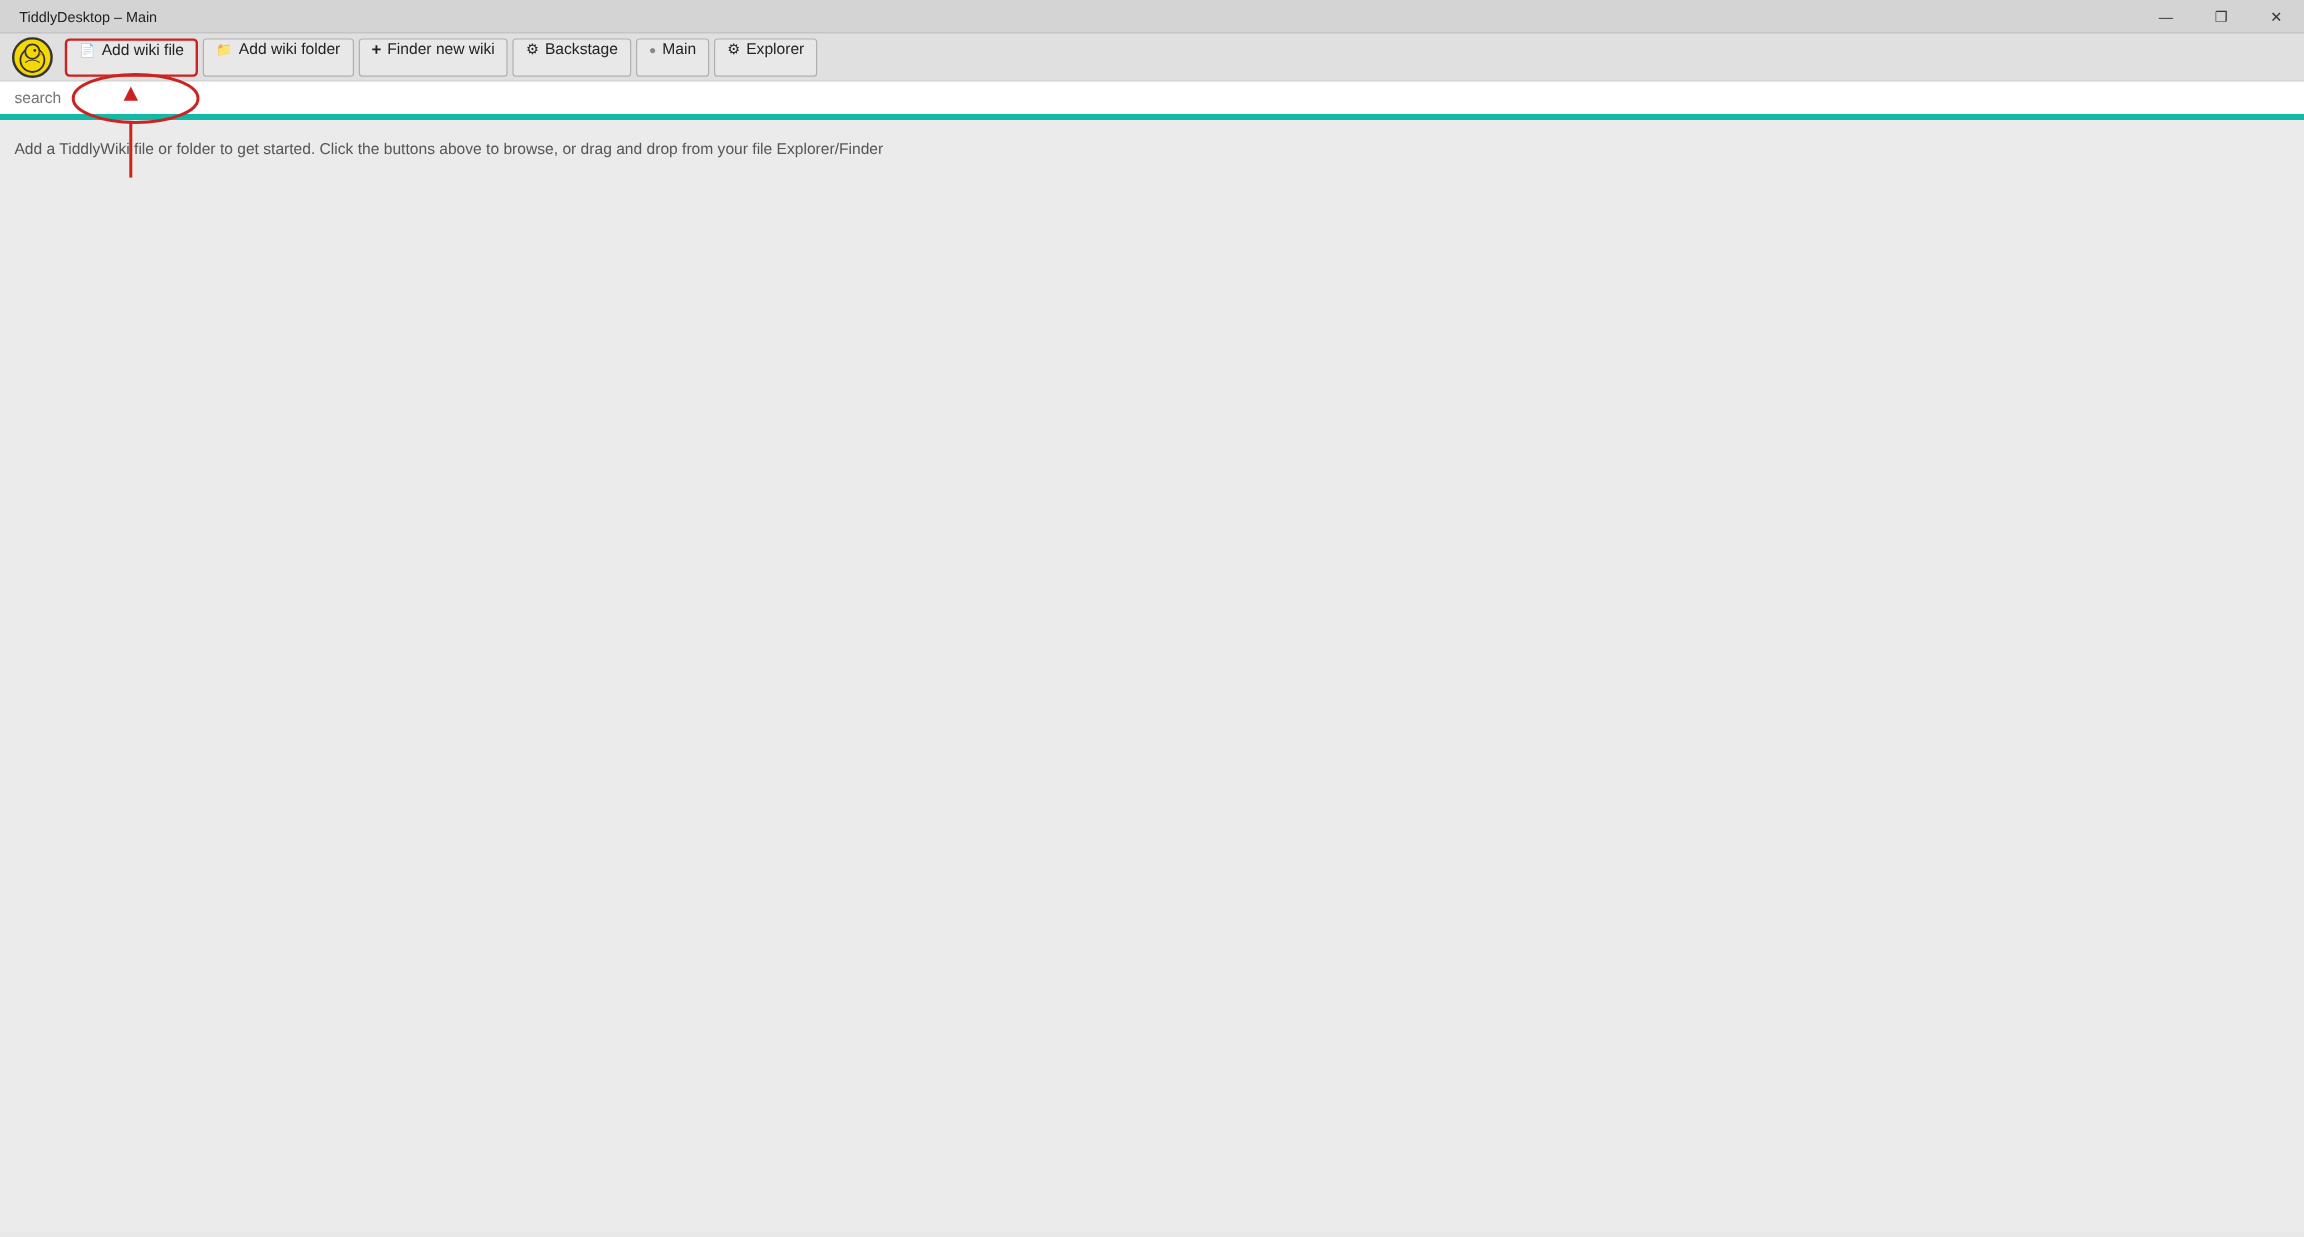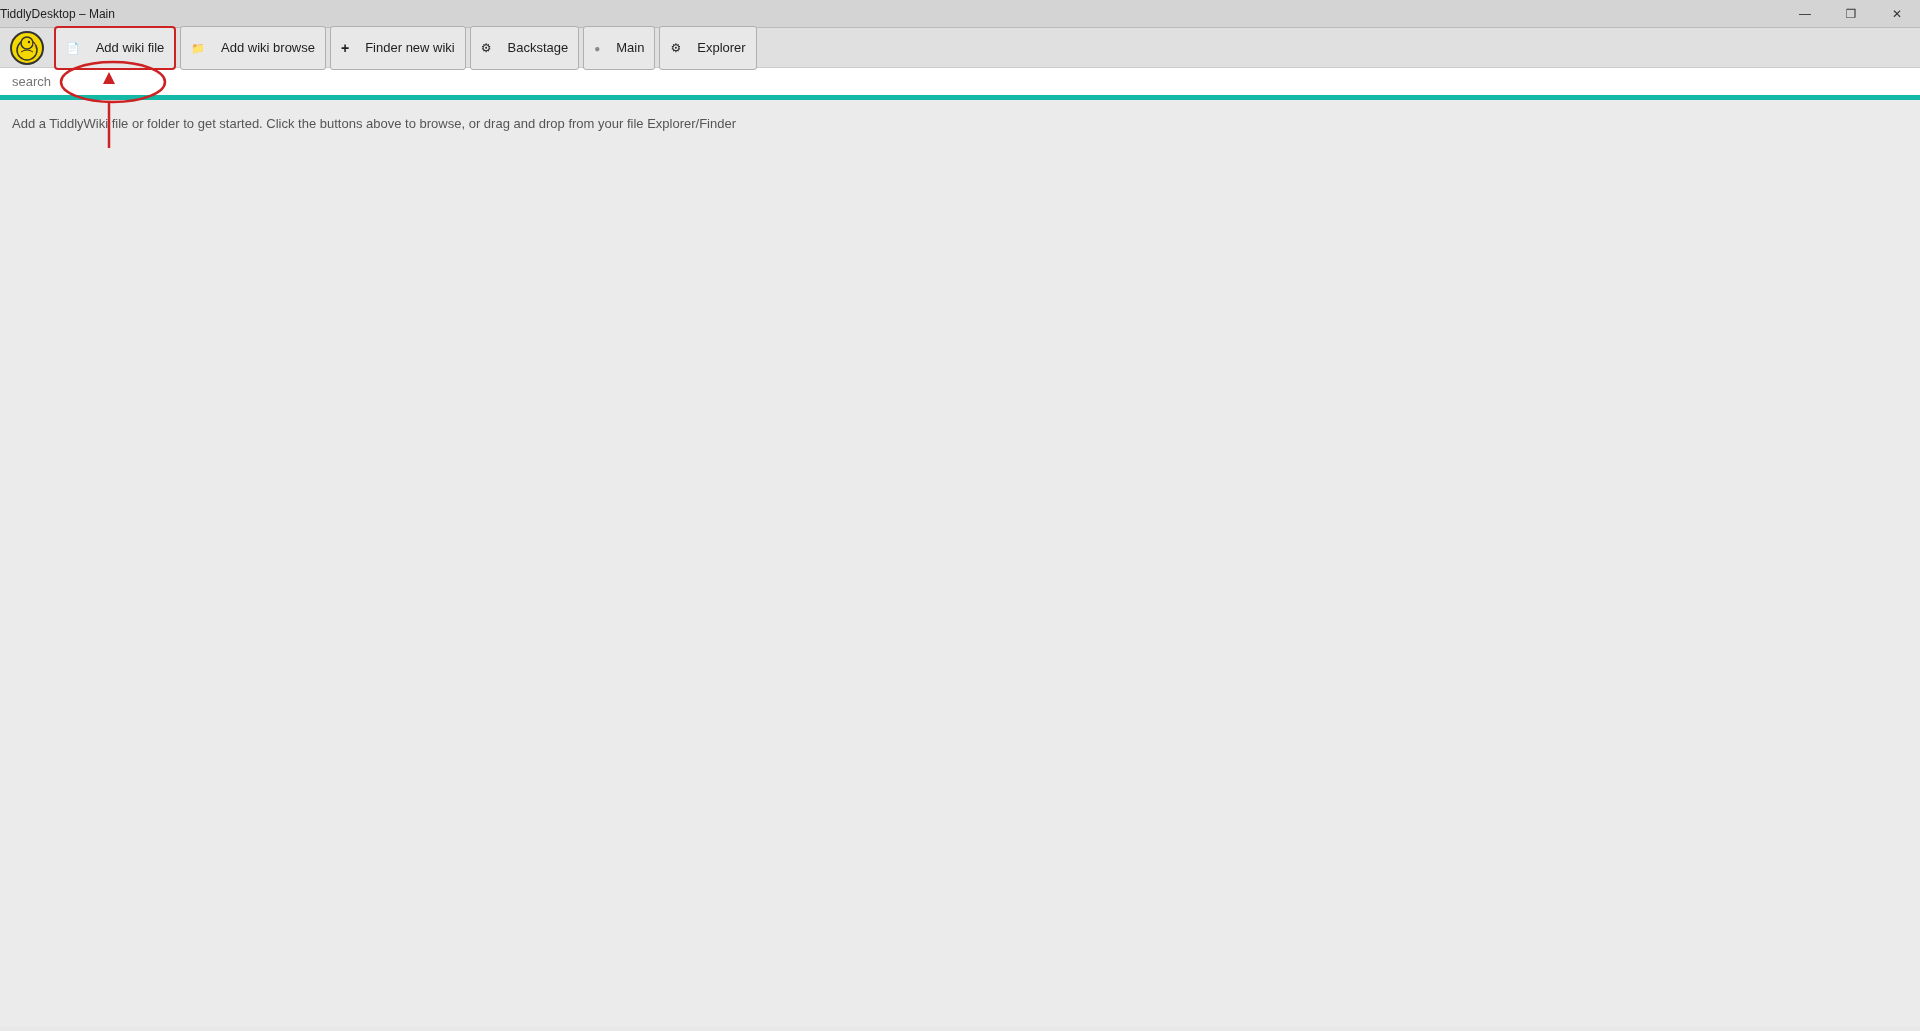--- a/index.html
+++ b/index.html
@@ -17,21 +17,21 @@
       overflow: hidden;
     }
 
     
     .title-bar {
       height: 28px;
       background: #d4d4d4;
       display: flex;
       align-items: center;
       justify-content: space-between;
-      padding: 0 0 0 0;
+      padding: 0 0 0 16px;
       border-bottom: 1px solid #bbb;
       user-select: none;
     }
 
     .title-bar-text {
       color: #222;
       font-size: 12px;
     }
 
     .title-bar-controls {
@@ -81,29 +81,29 @@
       display: flex;
       align-items: center;
       justify-content: center;
       font-size: 18px;
       font-weight: bold;
       color: #333;
       overflow: hidden;
     }
 
     .toolbar-btn {
-      height: 44px;
+      height: 32px;
       padding: 0 10px;
       background: #e8e8e8;
       border: 1px solid #b0b0b0;
       border-radius: 3px;
       cursor: pointer;
       display: flex;
-      align-items: center;
-      gap: 16px;
+      align-items: flex-start;
+      gap: 5px;
       color: #222;
       font-size: 12.5px;
       white-space: nowrap;
     }
 
     .toolbar-btn.highlighted {
       border: 2px solid #cc2222;
       border-radius: 4px;
       background: #e8e8e8;
     }
@@ -187,21 +187,21 @@
     </div>
   </div>
 
   <button class="toolbar-btn highlighted">
     <span class="icon-file"></span>
     <span>Add wiki file</span>
   </button>
 
   <button class="toolbar-btn">
     <span class="icon-folder"></span>
-    <span>Add wiki browse</span>
+    <span>Add wiki folder</span>
   </button>
 
   <button class="toolbar-btn">
     <span class="icon-plus"></span>
     <span>Finder new wiki</span>
   </button>
 
   <button class="toolbar-btn">
     <span class="icon-gear"></span>
     <span>Backstage</span>

